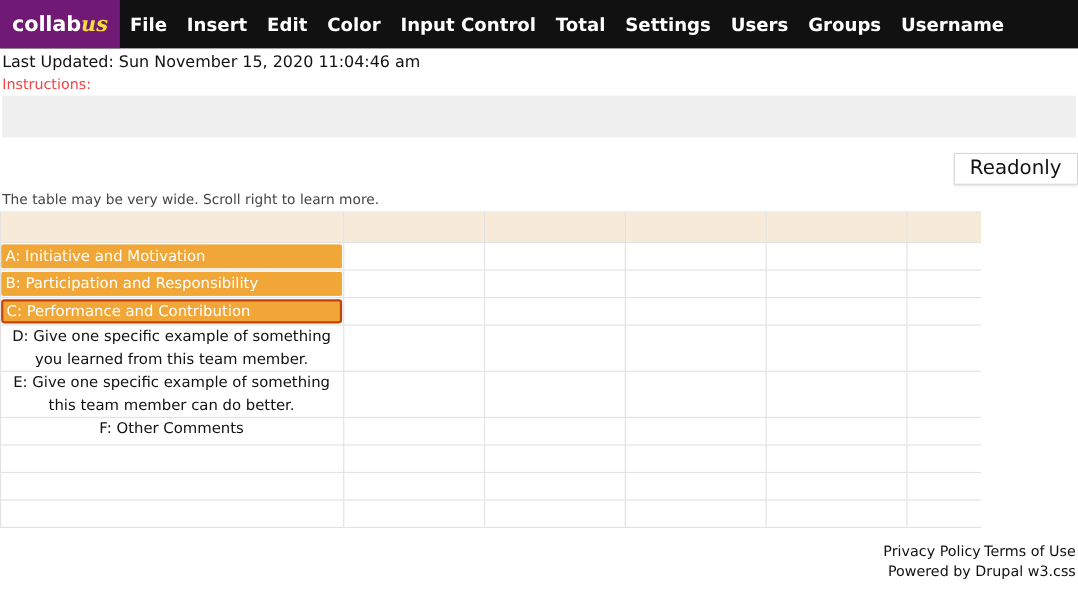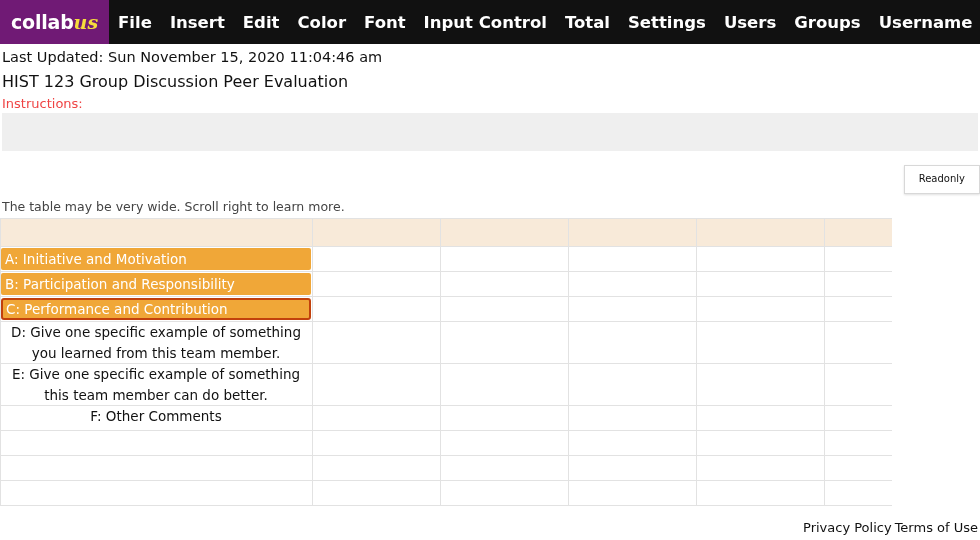--- a/index.html
+++ b/index.html
@@ -76,21 +76,21 @@
   }
   .readonly-row {
     display:flex; justify-content:flex-end;
     padding-top: 10px;
     padding-right: 0;
   }
   .readonly-btn {
     background: #ffffff;
     border: 1px solid #d8d8d8;
     box-shadow: 0 1px 2px rgba(0,0,0,0.12);
-    font-size: 10px;
+    font-size: 18px;
     color:#111;
     padding: 4px 14px 5px 14px;
     margin-right: 0px;
     font-family: "DejaVu Sans", "Liberation Sans", sans-serif;
     cursor: pointer;
     line-height: 18px;
   }
   .scroll-note {
     font-size: 12.5px; color:#444;
     padding: 5px 0 4px 2px;
@@ -166,34 +166,32 @@
 
   <div class="menubar">
     <div class="logo-cell">
       <span class="logo-text">collab</span>
         <span class="logo-us">us</span>
     </div>
     <div class="menu-item">File</div>
     <div class="menu-item">Insert</div>
     <div class="menu-item">Edit</div>
     <div class="menu-item">Color</div>
-    <div class="menu-item">Font</div>
     <div class="menu-item">Input Control</div>
     <div class="menu-item">Total</div>
     <div class="menu-item">Settings</div>
     <div class="menu-item">Users</div>
     <div class="menu-item">Groups</div>
     <div class="menu-item">Username</div>
 
   </div>
 
   <div class="content">
 
     <div class="line-updated">Last Updated: Sun November 15, 2020 11:04:46 am</div>
-    <div class="title">HIST 123 Group Discussion Peer Evaluation</div>
     <div class="instr-label">Instructions:</div>
 
     <textarea class="instr-box" placeholder="" style=""></textarea>
 
     <div class="readonly-row">
       <button class="readonly-btn">Readonly</button>
     </div>
 
     <div class="scroll-note">The table may be very wide. Scroll right to learn more.</div>
 

